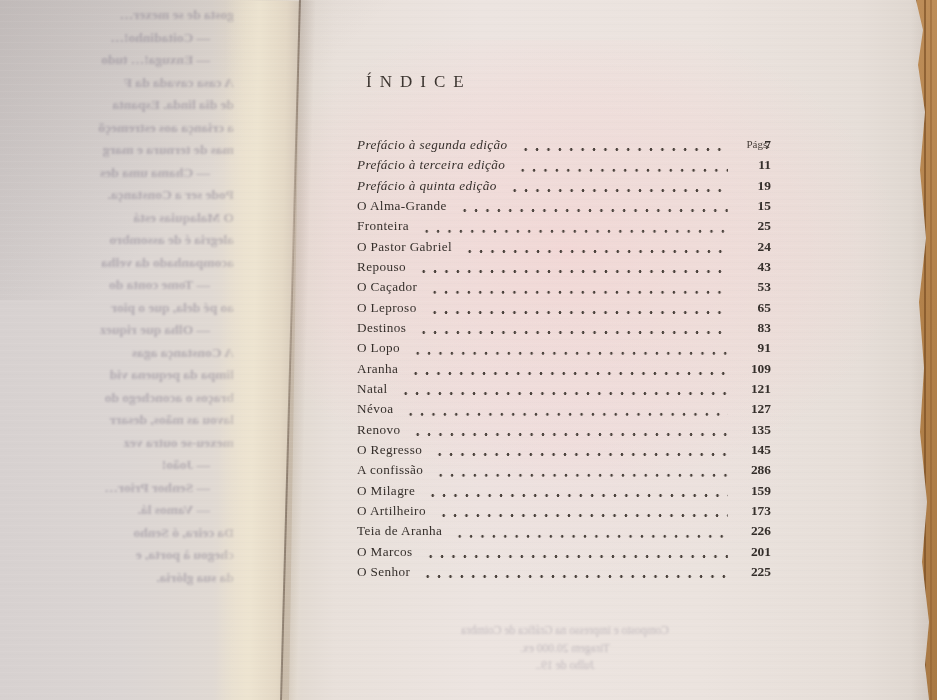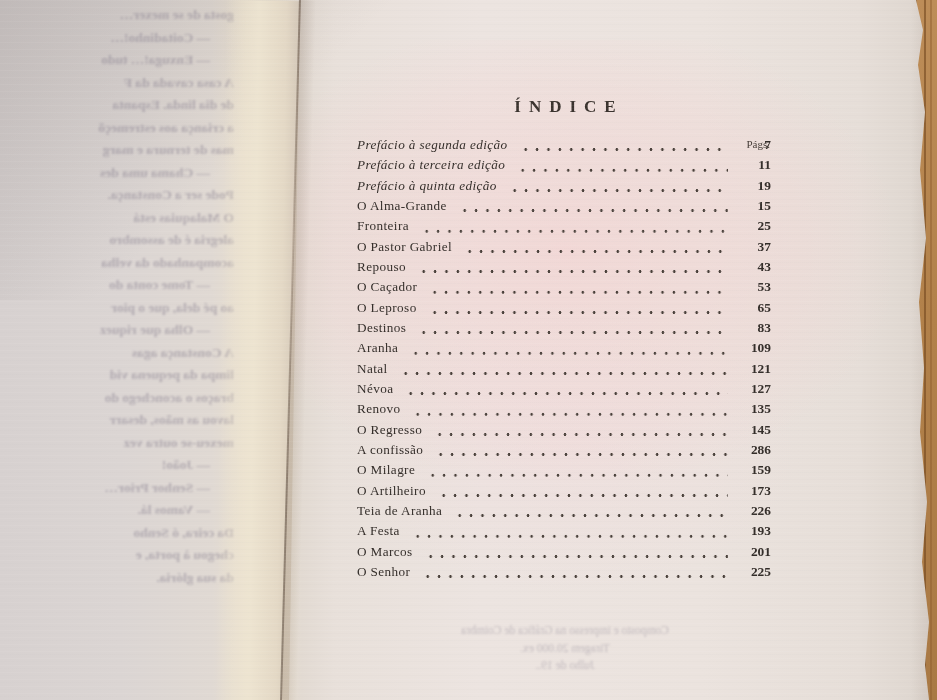--- a/index.html
+++ b/index.html
@@ -71,22 +71,22 @@
     font-weight:bold;
   }
   .ghost-left .gline{white-space:nowrap;}
   .ghost-left .gline.dash{padding-left:24px;}
   .ghost-colophon{
     position:absolute;left:330px;top:622px;width:470px;text-align:center;
     font-size:11.5px;line-height:17.5px;opacity:.40;filter:blur(1.1px);
   }
   
   .page-title{
-    position:absolute;left:358px;top:97px;width:414px;
-    text-align:center;font-size:17px;font-weight:700;letter-spacing:8px;
+    position:absolute;left:358px;top:72px;width:414px;
+    text-align:left;font-size:17px;font-weight:400;letter-spacing:8px;
     text-indent:8px;color:#3a332e;
   }
   .pags-label{
     position:absolute;left:358px;top:138px;width:412px;
     text-align:right;font-size:11px;color:#453c37;
   }
   .toc{
     position:absolute;left:357px;top:137px;width:414px;height:442px;
     display:flex;flex-direction:column;justify-content:space-between;
   }
@@ -180,21 +180,21 @@
           <span class="toc-page">15</span>
         </div>
         <div class="toc-row">
           <span class="toc-label">Fronteira</span>
           <span class="leader"></span>
           <span class="toc-page">25</span>
         </div>
         <div class="toc-row">
           <span class="toc-label">O Pastor Gabriel</span>
           <span class="leader"></span>
-          <span class="toc-page">37</span>
+          <span class="toc-page">24</span>
         </div>
         <div class="toc-row">
           <span class="toc-label">Repouso</span>
           <span class="leader"></span>
           <span class="toc-page">43</span>
         </div>
         <div class="toc-row">
           <span class="toc-label">O Caçador</span>
           <span class="leader"></span>
           <span class="toc-page">53</span>
@@ -203,20 +203,25 @@
           <span class="toc-label">O Leproso</span>
           <span class="leader"></span>
           <span class="toc-page">65</span>
         </div>
         <div class="toc-row">
           <span class="toc-label">Destinos</span>
           <span class="leader"></span>
           <span class="toc-page">83</span>
         </div>
         <div class="toc-row">
+          <span class="toc-label">O Lopo</span>
+          <span class="leader"></span>
+          <span class="toc-page">91</span>
+        </div>
+        <div class="toc-row">
           <span class="toc-label">Aranha</span>
           <span class="leader"></span>
           <span class="toc-page">109</span>
         </div>
         <div class="toc-row">
           <span class="toc-label">Natal</span>
           <span class="leader"></span>
           <span class="toc-page">121</span>
         </div>
         <div class="toc-row">
@@ -246,25 +251,20 @@
         </div>
         <div class="toc-row">
           <span class="toc-label">O Artilheiro</span>
           <span class="leader"></span>
           <span class="toc-page">173</span>
         </div>
         <div class="toc-row">
           <span class="toc-label">Teia de Aranha</span>
           <span class="leader"></span>
           <span class="toc-page">226</span>
-        </div>
-        <div class="toc-row">
-          <span class="toc-label">A Festa</span>
-          <span class="leader"></span>
-          <span class="toc-page">193</span>
         </div>
         <div class="toc-row">
           <span class="toc-label">O Marcos</span>
           <span class="leader"></span>
           <span class="toc-page">201</span>
         </div>
         <div class="toc-row">
           <span class="toc-label">O Senhor</span>
           <span class="leader"></span>
           <span class="toc-page">225</span>

